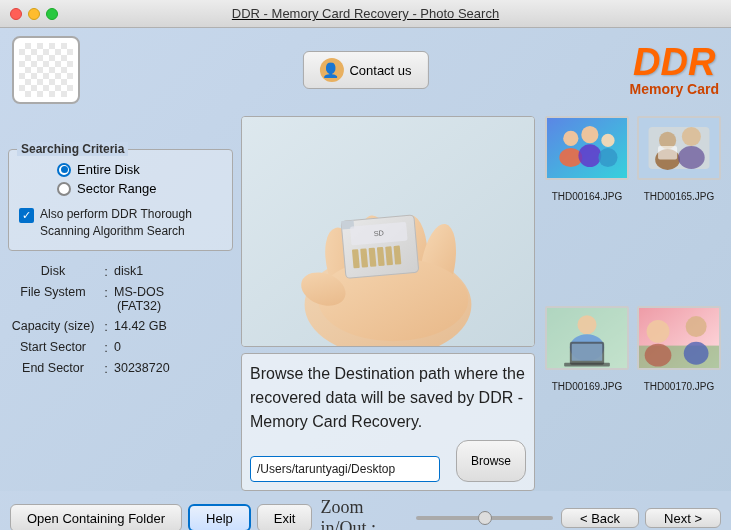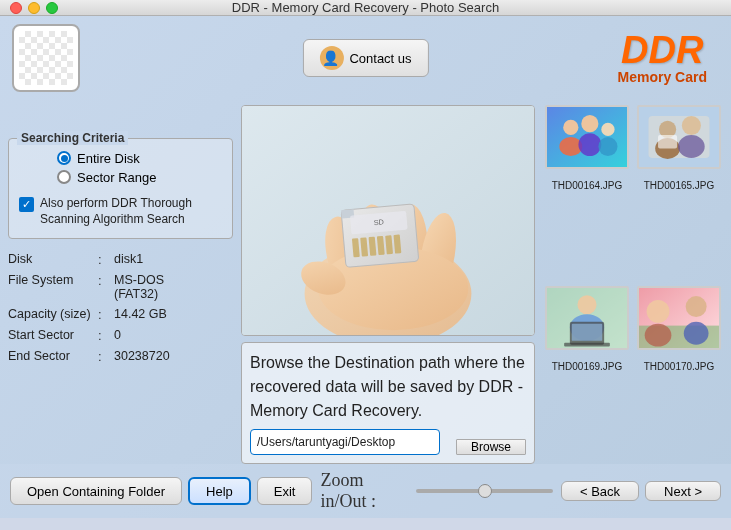--- a/index.html
+++ b/index.html
@@ -8,27 +8,28 @@
       height: 530px;
       font-family: -apple-system, 'Helvetica Neue', Arial, sans-serif;
       font-size: 13px;
       background: #d0d8e8;
       overflow: hidden;
       position: relative;
     }
 
     
     .titlebar {
-      height: 16px;
+      height: 28px;
       background: linear-gradient(to bottom, #ececec, #d6d6d6);
       display: flex;
       align-items: center;
       justify-content: center;
       border-bottom: 1px solid #b0b0b0;
       position: relative;
+      text-decoration: underline;
     }
     .titlebar-buttons {
       position: absolute;
       left: 10px;
       display: flex;
       gap: 6px;
     }
     .tb-btn {
       width: 12px; height: 12px; border-radius: 50%;
       border: 1px solid rgba(0,0,0,0.2);
@@ -93,21 +94,21 @@
     }
     .contact-person-icon {
       width: 24px; height: 24px;
       background: #e8b060;
       border-radius: 50%;
       display: flex; align-items: center; justify-content: center;
       font-size: 14px;
     }
     .ddr-brand {
       position: absolute;
-      right: 24px;
+      right: 12px;
       text-align: center;
     }
     .ddr-text {
       font-size: 38px;
       font-weight: 900;
       color: #ff6600;
       line-height: 1;
       text-shadow: 1px 1px 2px rgba(0,0,0,0.2);
       font-style: italic;
     }
@@ -203,20 +204,21 @@
 
     
     .info-table {
       margin-top: 10px;
       width: 100%;
     }
     .info-row {
       display: flex;
       align-items: flex-start;
       padding: 3px 0;
+      text-align: center;
     }
     .info-key {
       width: 90px;
       font-size: 12.5px;
       color: #222;
       flex-shrink: 0;
     }
     .info-colon {
       width: 16px;
       color: #333;
@@ -269,25 +271,25 @@
       flex: 1;
       height: 26px;
       border: 1px solid #0070cc;
       border-radius: 4px;
       background: #fff;
       padding: 0 6px;
       font-size: 12px;
       color: #222;
     }
     .browse-btn {
-      height: 16px;
+      height: 42px;
       padding: 0 14px;
       background: linear-gradient(to bottom, #f5f5f5, #ddd);
       border: 1px solid #aaa;
-      border-radius: 1px;
+      border-radius: 12px;
       cursor: pointer;
       font-size: 12px;
     }
 
     
     .right-panel {
       width: 180px;
       flex-shrink: 0;
       display: grid;
       grid-template-columns: 1fr 1fr;

